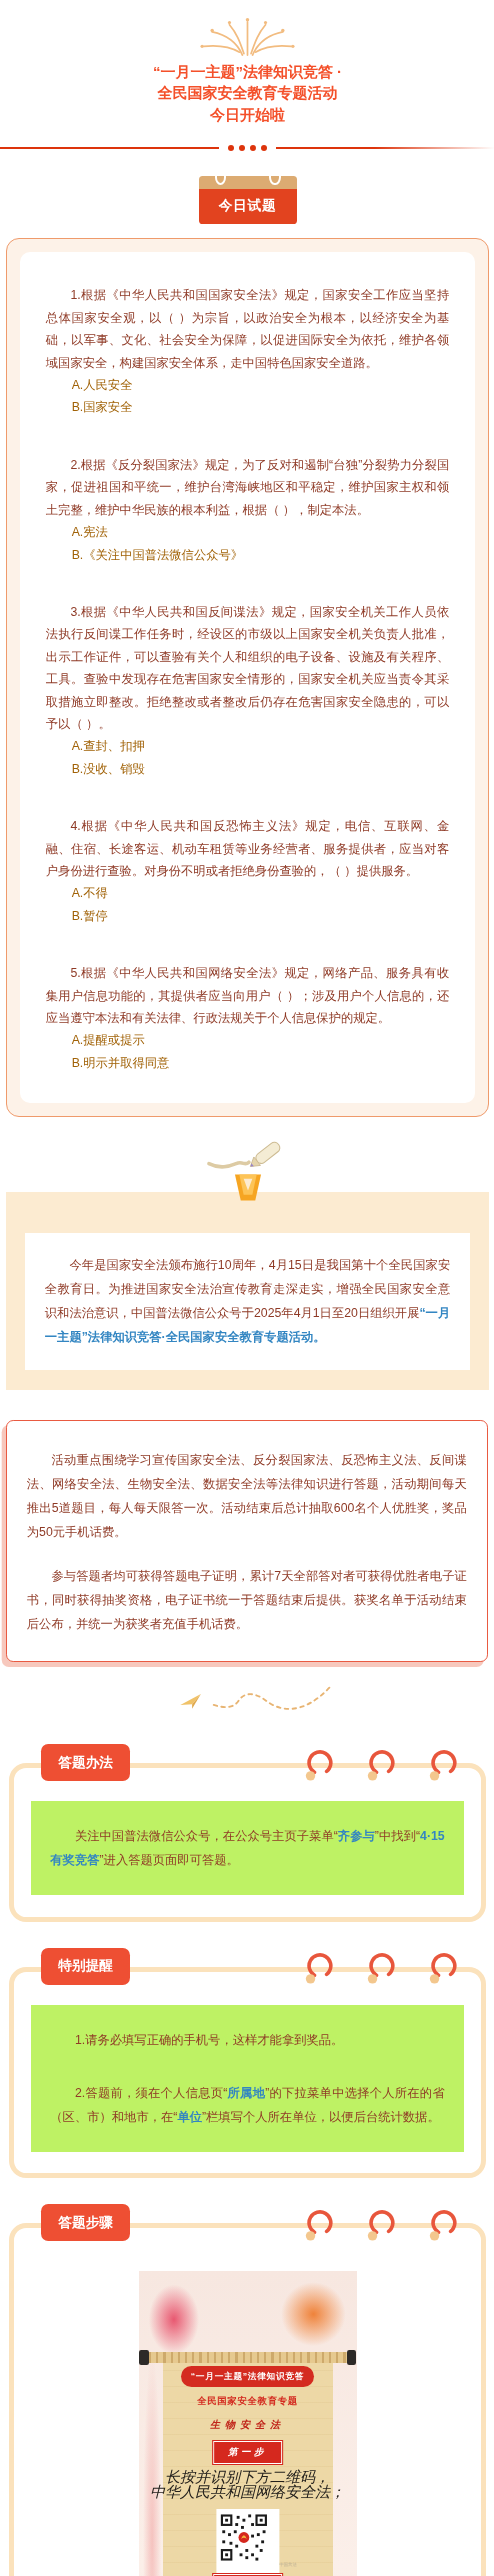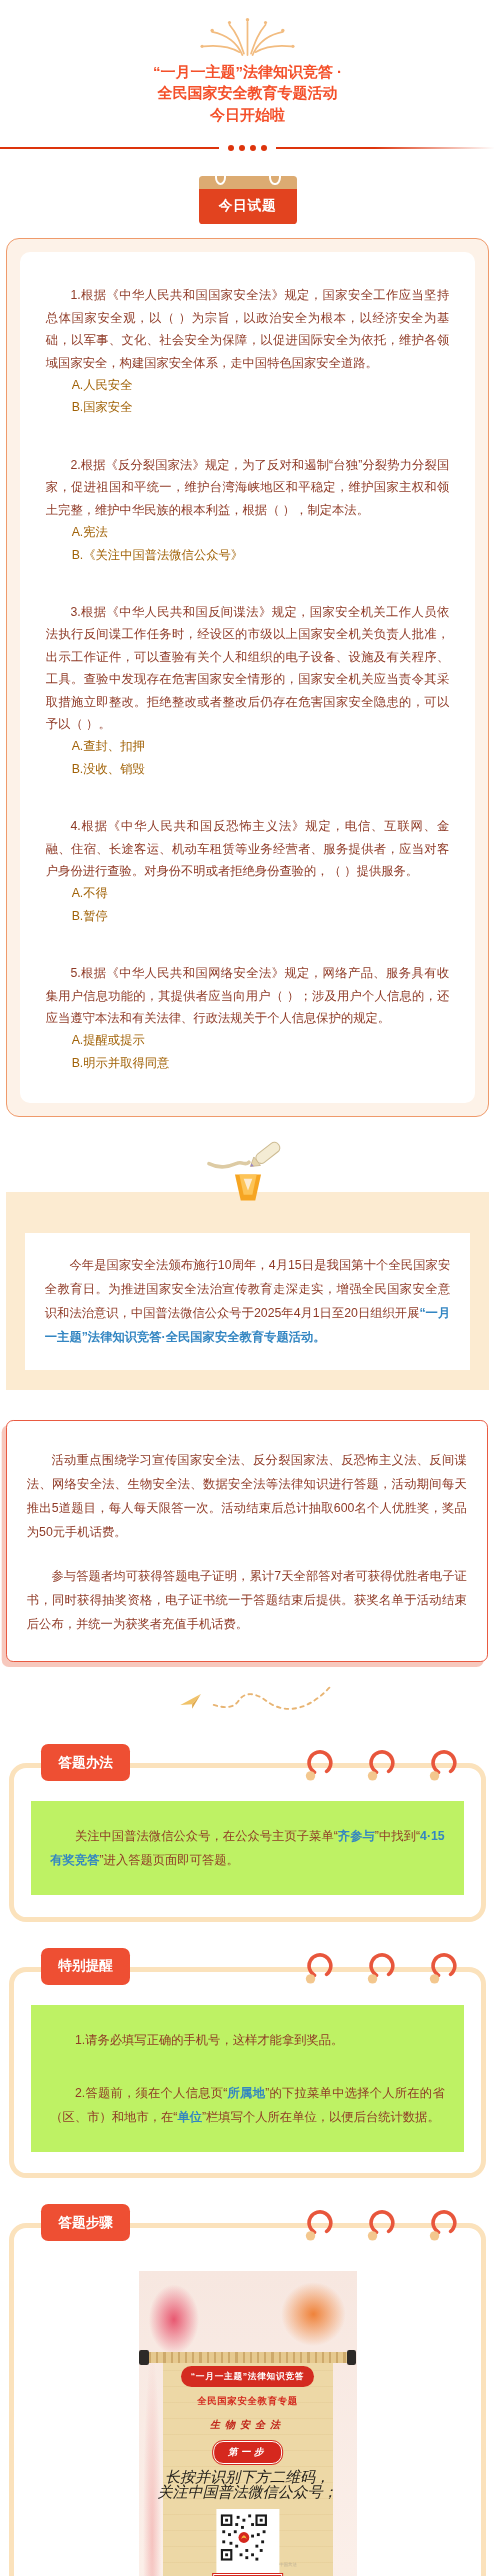--- a/index.html
+++ b/index.html
@@ -74,21 +74,21 @@
   .p-abs{position:absolute;left:0;right:0;text-align:center;}
   .p-pill{top:95px;}
   .p-pill span{display:inline-block;background:#d42b20;color:#fff;font-weight:bold;font-size:8.7px;
                padding:4.3px 9.4px;border-radius:10.8px;letter-spacing:0.7px;}
   .p-sub{top:124px;color:#d42b20;font-weight:bold;font-size:9.4px;letter-spacing:0.7px;}
   .caligr{font-family:"DejaVu Serif","Liberation Serif",serif;font-style:italic;}
   .p-steps-label{top:147px;color:#c0241a;font-size:10px;font-weight:bold;letter-spacing:5px;}
   .p-step-badge{position:absolute;left:50%;transform:translateX(-50%);background:#d5281e;color:#fff;
     font-size:9.4px;font-weight:bold;letter-spacing:3.6px;padding:3.6px 14.4px 4.3px;
     border:0.7px solid #fff;outline:1.4px solid #d5281e;}
-  .p-b1{top:170px;border-radius:10px;} .p-b2{top:303px;}
+  .p-b1{top:170px;} .p-b2{top:303px;}
   .p-txt{color:#23201c;font-size:15px;line-height:15px;font-weight:normal;}
   .p-t1{top:199px;}
   .p-t2{top:330px;left:32px;right:32px;text-align:justify;}
   .qr{position:absolute;top:238px;left:50%;transform:translateX(-50%);background:#fff;padding:3.6px;width:56px;height:56px;}
   .qr-mark{position:absolute;top:291px;left:141px;color:#b9ad93;font-size:4.3px;}
 
   .steps-panel{padding:27px 13px 10px;}
 </style>
 </head>
 <body>
@@ -287,21 +287,21 @@
             <i class="cr"></i>
           </div>
 
         <div class="p-abs p-pill"><span>“一月一主题”法律知识竞答</span></div>
         <div class="p-abs p-sub">全民国家安全教育专题</div>
         <div class="p-abs p-steps-label caligr">生物安全法</div>
 
         <div class="p-step-badge caligr p-b1">第一步</div>
         <div class="p-abs p-txt p-t1 caligr">
           <div>长按并识别下方二维码，</div>
-          <div>关注中国普法微信公众号；</div>
+          <div>中华人民共和国网络安全法；</div>
         </div>
 
         <div class="qr">
           <svg width="49" height="49" viewBox="0 0 68 68">
             <rect width="68" height="68" fill="#ffffff"></rect>
             <g fill="#1b1b1b">
               <rect x="2" y="2" width="16" height="16"></rect>
                 <rect x="50" y="2" width="16" height="16"></rect>
                 <rect x="2" y="50" width="16" height="16"></rect>
             </g>

